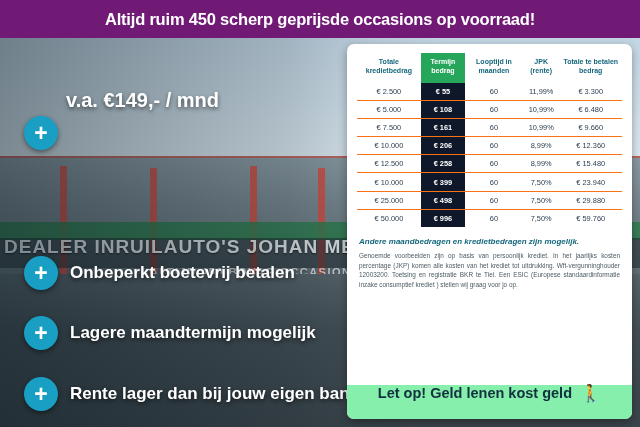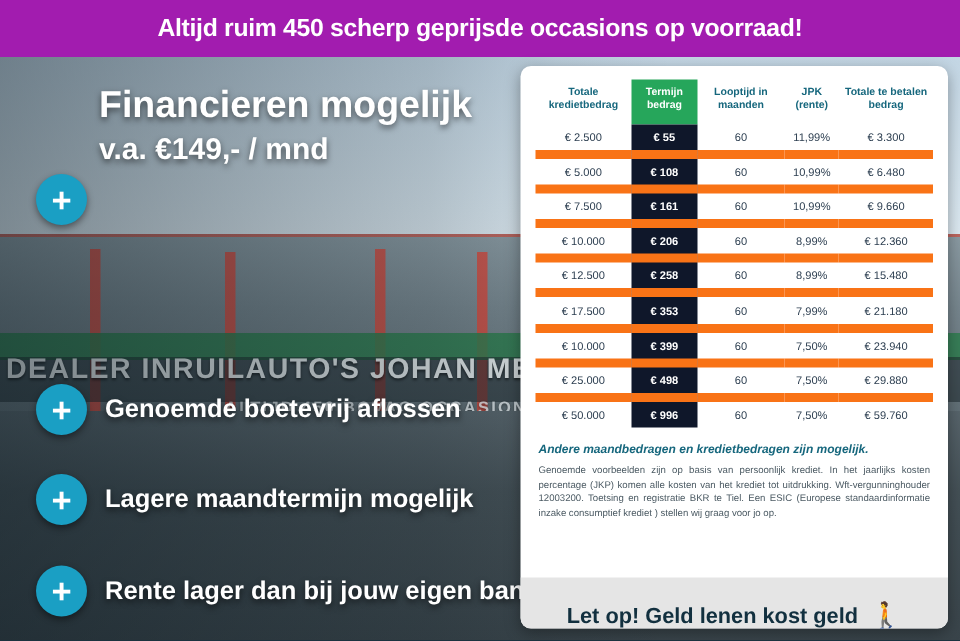--- a/index.html
+++ b/index.html
@@ -6,21 +6,21 @@
   body{
     width:640px;height:427px;overflow:hidden;
     font-family:"Liberation Sans", sans-serif;
     background:#0d2a3a;
   }
   .page{position:relative;width:640px;height:427px;overflow:hidden;}
 
   
   .banner{
     position:absolute;left:0;top:0;width:640px;height:38px;
-    background:#a21caf;
+    background:#701a75;
     display:flex;align-items:center;justify-content:center;
     z-index:6;
   }
   .banner-text{
     color:#ffffff;font-size:16.5px;font-weight:bold;letter-spacing:-0.2px;
     white-space:nowrap;
   }
 
   
   .photo{
@@ -107,32 +107,32 @@
   }
   table.rates th{
     color:#16677d;font-size:7px;font-weight:bold;line-height:1.25;
     padding:5px 2px 7px 2px;text-align:center;vertical-align:middle;
   }
   table.rates td{
     text-align:center;padding:4.1px 2px;font-size:7.4px;color:#2c3e50;
   }
   table.rates th.hl{background:#26a65b;color:#ffffff;}
   table.rates td.hl{background:#0f172a;color:#ffffff;font-weight:bold;}
-  .divider{border-bottom:6px solid #f97316;}
+  .divider{border-bottom:1px solid #f97316;}
 
   .note-title{
     margin:10px 12px 0 12px;color:#16677d;font-size:8px;font-weight:bold;font-style:italic;
   }
   .note-body{
     margin:5px 12px 0 12px;color:#4b5a63;font-size:6.4px;line-height:1.5;text-align:justify;
   }
   .warn{
     position:absolute;left:0;bottom:0;width:285px;height:34px;
-    display:flex;align-items:flex-end;justify-content:center;gap:8px;
-    background:#e5e5e5;
+    display:flex;align-items:flex-start;justify-content:center;gap:8px;
+    background:#86efac;
   }
   .warn-text{color:#12303f;font-size:14.5px;font-weight:bold;}
   .warn-icon{font-size:17px;line-height:1;}
 </style>
 </head>
 <body>
 
 <div class="page">
 
   <div class="banner">
@@ -158,26 +158,25 @@
       
       
       
       
     </div>
     <div class="shade"></div>
   </div>
 
   <div class="left-col">
     <div class="plus plus-hero">+</div>
-    <div class="headline">Financieren mogelijk</div>
     <div class="subhead">v.a. €149,- / mnd</div>
 
     <div class="bullet-row b2">
       <div class="plus">+</div>
-      <div class="bullet-text">Genoemde boetevrij aflossen</div>
+      <div class="bullet-text">Onbeperkt boetevrij betalen</div>
     </div>
     <div class="bullet-row b3">
       <div class="plus">+</div>
       <div class="bullet-text">Lagere maandtermijn mogelijk</div>
     </div>
     <div class="bullet-row b4">
       <div class="plus">+</div>
       <div class="bullet-text">Rente lager dan bij jouw eigen bank</div>
     </div>
   </div>
@@ -223,27 +222,20 @@
             <td>€ 12.360</td>
           </tr>
           <tr class="divider">
             <td>€ 12.500</td>
             <td class="hl">€ 258</td>
             <td>60</td>
             <td>8,99%</td>
             <td>€ 15.480</td>
           </tr>
           <tr class="divider">
-            <td>€ 17.500</td>
-            <td class="hl">€ 353</td>
-            <td>60</td>
-            <td>7,99%</td>
-            <td>€ 21.180</td>
-          </tr>
-          <tr class="divider">
             <td>€ 10.000</td>
             <td class="hl">€ 399</td>
             <td>60</td>
             <td>7,50%</td>
             <td>€ 23.940</td>
           </tr>
           <tr class="divider">
             <td>€ 25.000</td>
             <td class="hl">€ 498</td>
             <td>60</td>

